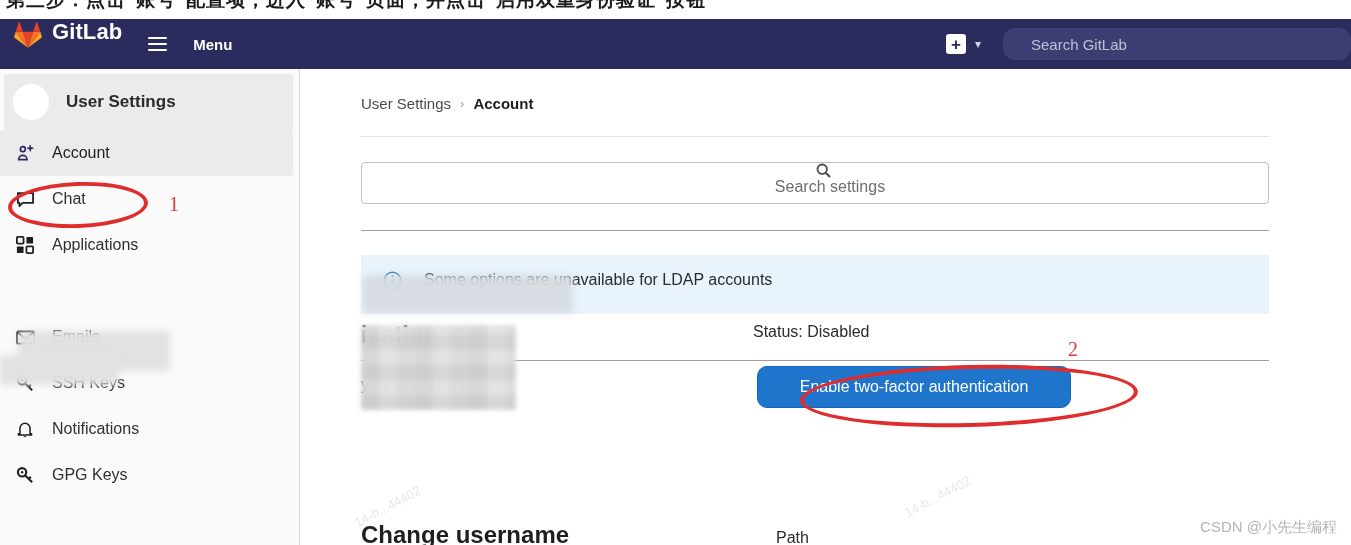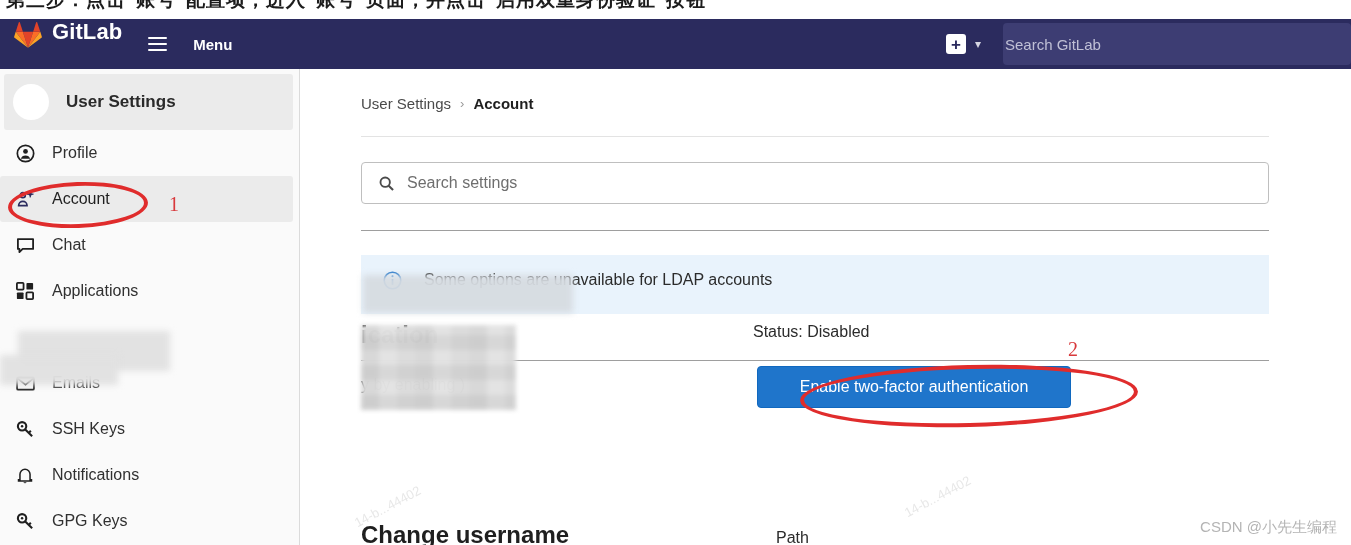--- a/index.html
+++ b/index.html
@@ -44,23 +44,23 @@
 
   .nav-right { position:absolute; right:0; top:0; height:50px; display:flex; align-items:center; }
   .plus-box {
     width:20px; height:20px; border-radius:3px; background:#fff;
     display:flex; align-items:center; justify-content:center;
     color:#2b2b5e; font-size:17px; font-weight:700; line-height:1;
     cursor:pointer;
   }
   .plus-caret { margin-left:9px; color:#d6d6e3; font-size:12px; cursor:pointer; }
   .nav-search {
-    width:348px; height:42px; margin-left:22px; margin-right:0;
-    background:#3d3d73; border:none; border-radius:4px;
-    color:#c9c9dd; font-size:15px; padding:0 2px;
+    width:348px; height:32px; margin-left:22px; margin-right:0;
+    background:#3d3d73; border:none; border-radius:12px;
+    color:#c9c9dd; font-size:15px; padding:0 28px;
     font-family:"Liberation Sans", sans-serif;
   }
   .nav-search::placeholder { color:#c0c0d6; }
 
   
   .sidebar {
     position:absolute; left:0; top:69px; width:300px; height:476px;
     background:#fafafa; border-right:1px solid #dbdbdb;
     overflow:hidden;
   }
@@ -93,20 +93,21 @@
   .bc-sep { margin:0 9px; color:#9a9a9a; font-size:13px; }
   .bc-current { color:#1f1f1f; font-weight:700; }
 
   .bc-rule { position:absolute; left:60px; top:67px; width:908px; height:1px; background:#e3e3e3; }
 
   .search-settings {
     position:absolute; left:60px; top:93px; width:908px; height:42px;
     border:1px solid #bfbfbf; border-radius:4px; background:#fff;
     display:flex; align-items:center; padding-left:17px;
     cursor:text;
+    flex-direction:column;
   }
   .ss-icon { color:#4b4b4b; font-size:15px; font-weight:700; display:flex; }
   .ss-text { margin-left:13px; font-size:16px; color:#6e6e6e; }
 
   .rule2 { position:absolute; left:60px; top:161px; width:908px; height:1px; background:#9e9e9e; }
 
   .alert {
     position:absolute; left:60px; top:186px; width:908px; height:59px;
     background:#e9f3fc;
     display:flex; align-items:flex-start; padding:16px 0 0 22px;
@@ -123,21 +124,21 @@
   .twofa-desc {
     position:absolute; left:60px; top:303px; width:400px; font-size:16px; color:#333;
     line-height:1.62;
   }
 
   .status-line {
     position:absolute; left:452px; top:254px; font-size:16px; color:#2b2b2b;
   }
   .enable-btn {
     position:absolute; left:456px; top:297px; width:314px; height:42px;
-    background:#1f75cb; border:1px solid #1068bf; border-radius:4px;
+    background:#1f75cb; border:1px solid #1068bf; border-radius:10px;
     color:#fff; font-size:16px; font-weight:400;
     display:flex; align-items:center; justify-content:center;
     cursor:pointer; font-family:"Liberation Sans", sans-serif;
   }
 
   .change-username {
     position:absolute; left:60px; top:452px; font-size:24px; font-weight:700; color:#1f1f1f;
   }
   .path-label { position:absolute; left:475px; top:460px; font-size:16px; color:#2b2b2b; }
   .ellipse {
@@ -195,30 +196,20 @@
       <input class="nav-search" placeholder="Search GitLab" style="">
     </div>
   </div>
 
   <div class="sidebar">
     <div class="side-head">
       <div class="avatar"></div>
       <div class="side-head-label">User Settings</div>
     </div>
 
-    <div class="side-item">
-      <span class="side-ico">
-        <svg width="19" height="19" viewBox="0 0 20 20">
-            <circle cx="10" cy="10" r="8.6" fill="none" stroke="#1f1f1f" stroke-width="1.8"></circle>
-            <circle cx="10" cy="7.8" r="2.5" fill="#1f1f1f"></circle>
-            <path d="M5 15.6a5.3 5.3 0 0 1 10 0Z" fill="#1f1f1f"></path>
-          </svg>
-      </span>
-      <span class="side-label">Profile</span>
-    </div>
 
     <div class="side-item active">
       <span class="side-ico">
         <svg width="19" height="19" viewBox="0 0 20 20">
           <circle cx="7.2" cy="5.4" r="2.6" fill="none" stroke="#2b2b5e" stroke-width="1.8"></circle>
           <path d="M2.8 16.4a4.4 4.4 0 0 1 8.8 0Z" fill="none" stroke="#2b2b5e" stroke-width="1.8"></path>
           <g fill="#2b2b5e">
               <circle cx="15" cy="4.4" r="1.7"></circle>
               <rect x="14.3" y="1" width="1.4" height="6.8"></rect>
               <rect x="11.6" y="3.7" width="6.8" height="1.4"></rect>

